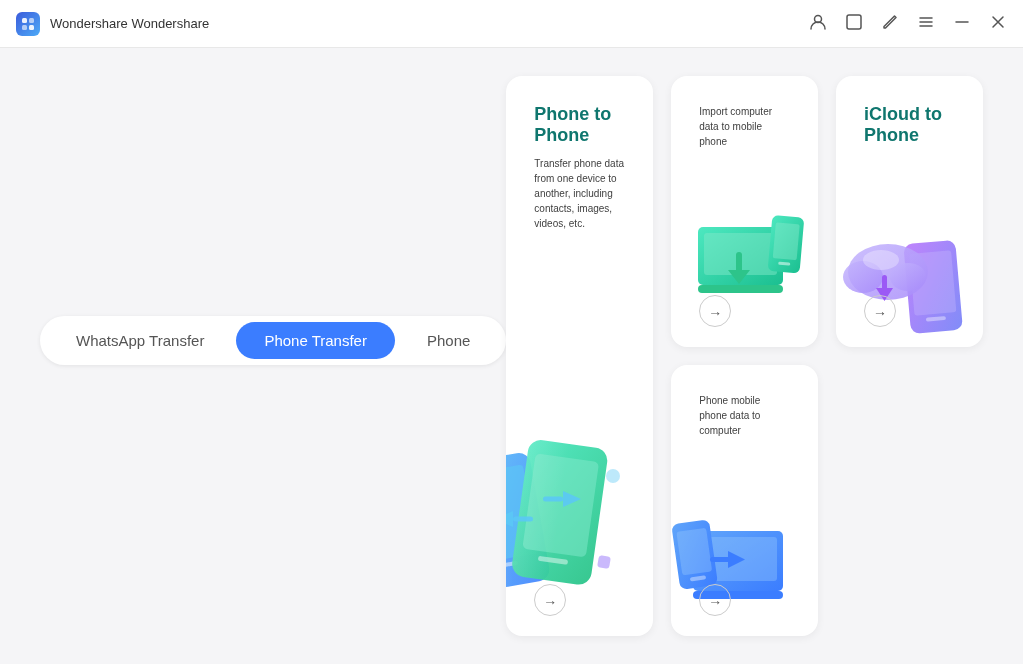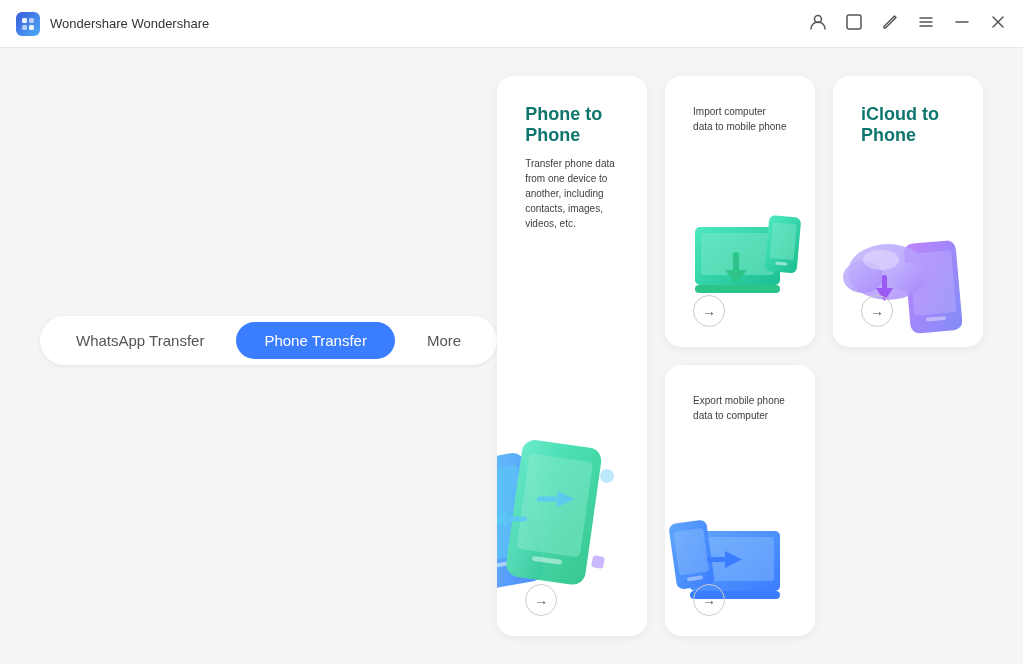--- a/index.html
+++ b/index.html
@@ -248,21 +248,21 @@
       </svg>
     </span>
   </div>
 </div>
 
 <div class="main-content">
 
   <div class="tab-bar">
     <div class="tab-item">WhatsApp Transfer</div>
     <div class="tab-item active">Phone Transfer</div>
-    <div class="tab-item">More</div>
+    <div class="tab-item">Phone</div>
   </div>
 
   <div class="cards-grid">
 
     <div class="card large">
       <div class="card-title">Phone to Phone</div>
       <div class="card-desc">Transfer phone data from one device to another, including contacts, images, videos, etc.</div>
 
       <div class="card-illustration phone-to-phone-illus">
         <svg viewBox="0 0 200 200" class="phone-svg">
@@ -392,21 +392,21 @@
               <stop offset="100%" stop-color="#a78bfa"></stop>
             </linearGradient>
           </defs>
         </svg>
       </div>
 
       <div class="card-arrow">→</div>
     </div>
 
     <div class="card">
-      <div class="card-desc">Export mobile phone data to computer</div>
+      <div class="card-desc">Phone mobile phone data to computer</div>
 
       <div class="card-illustration export-illus">
         <svg viewBox="0 0 140 130" width="140" height="130">
 
           <g transform="translate(25, 35)">
             <rect x="0" y="0" width="90" height="60" rx="5" fill="url(#blueGrad2)"></rect>
             <rect x="6" y="6" width="78" height="44" rx="3" fill="#93c5fd" opacity="0.4"></rect>
             <rect x="0" y="60" width="90" height="8" rx="4" fill="#3b7dff"></rect>
           </g>
 

